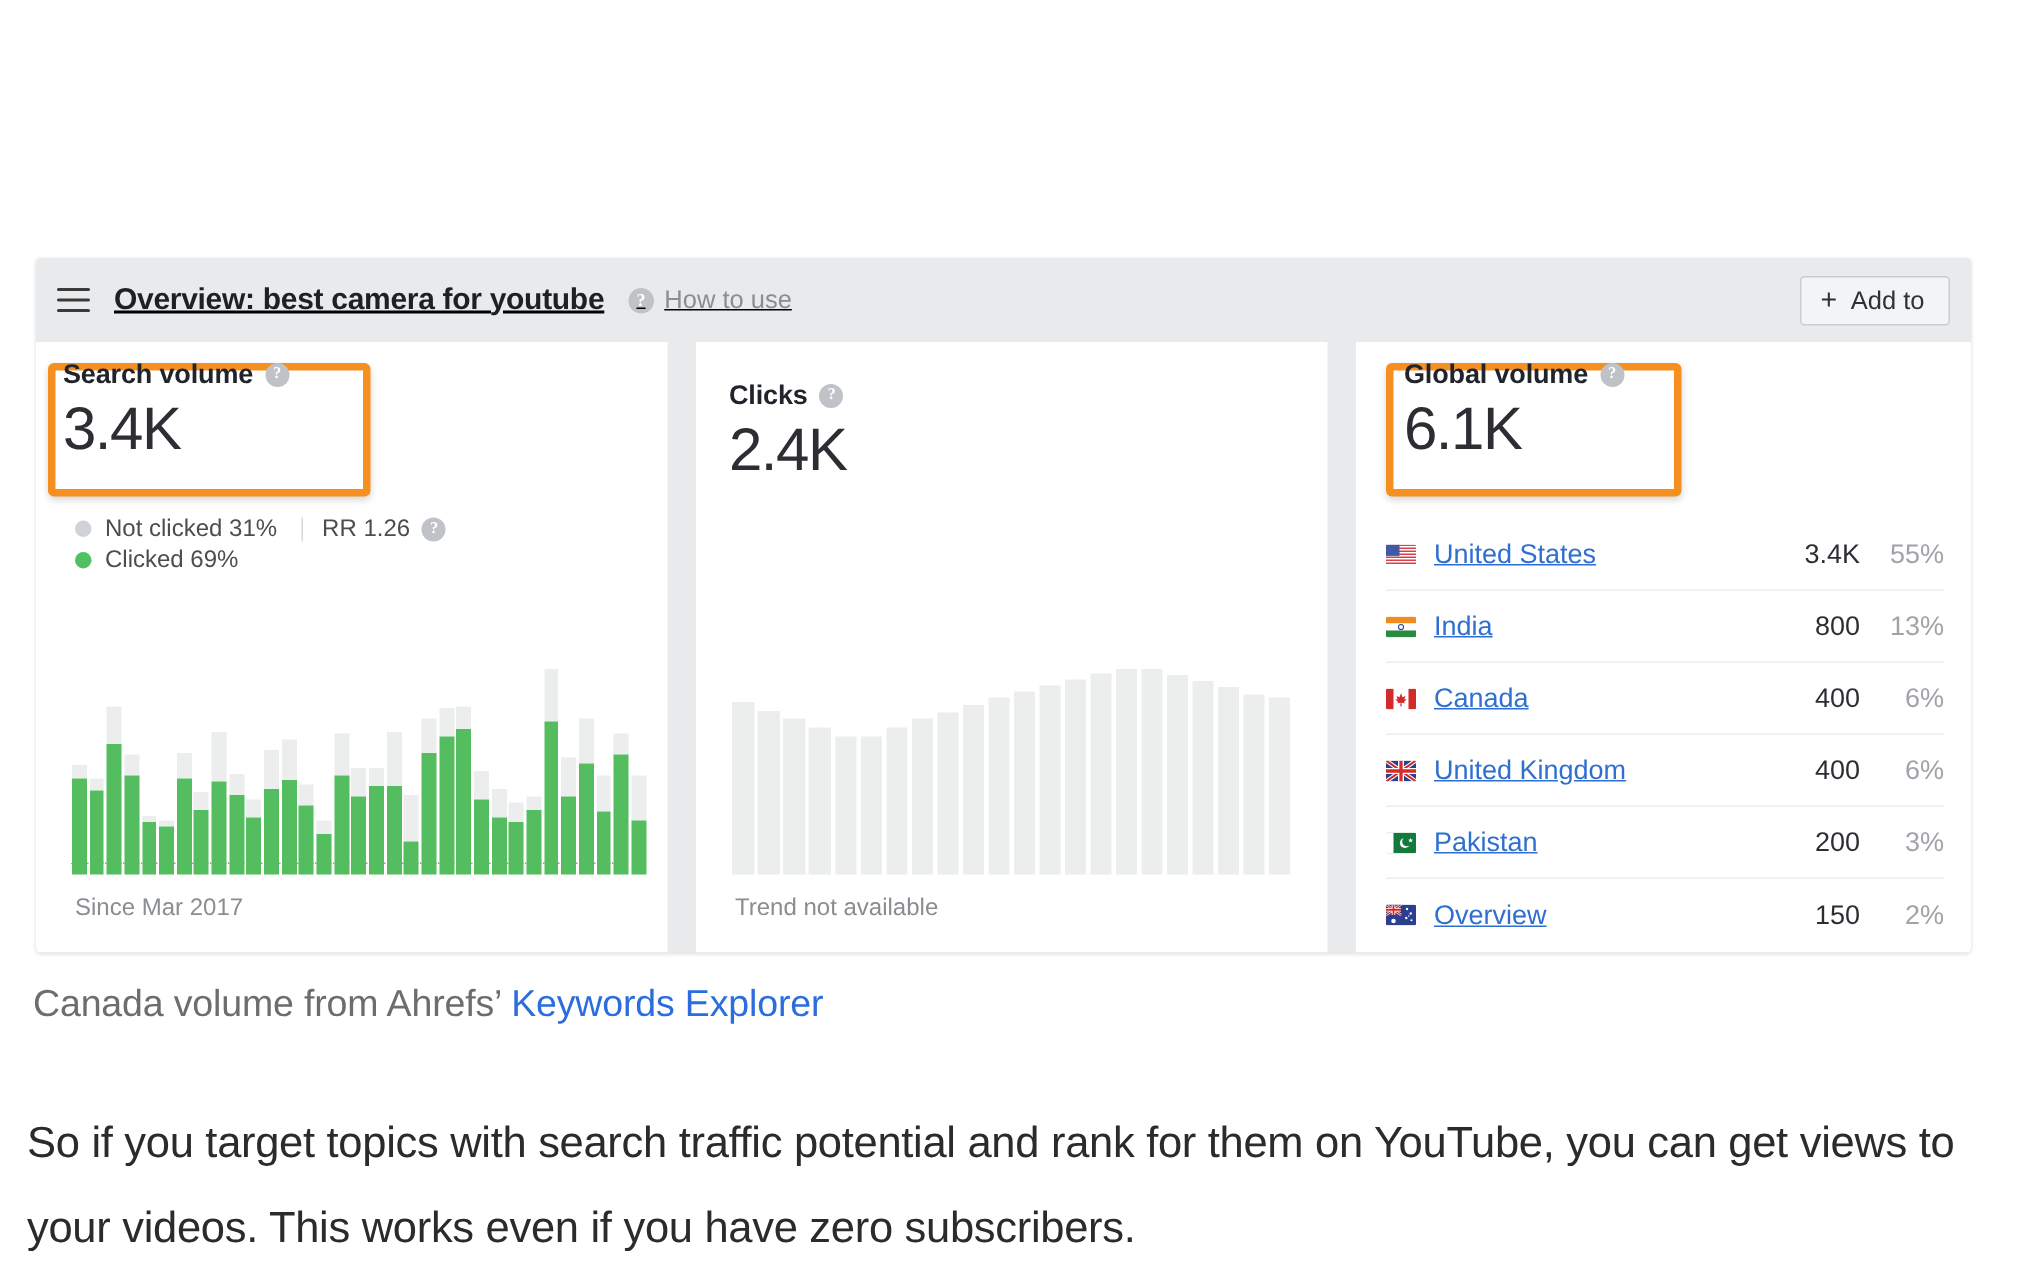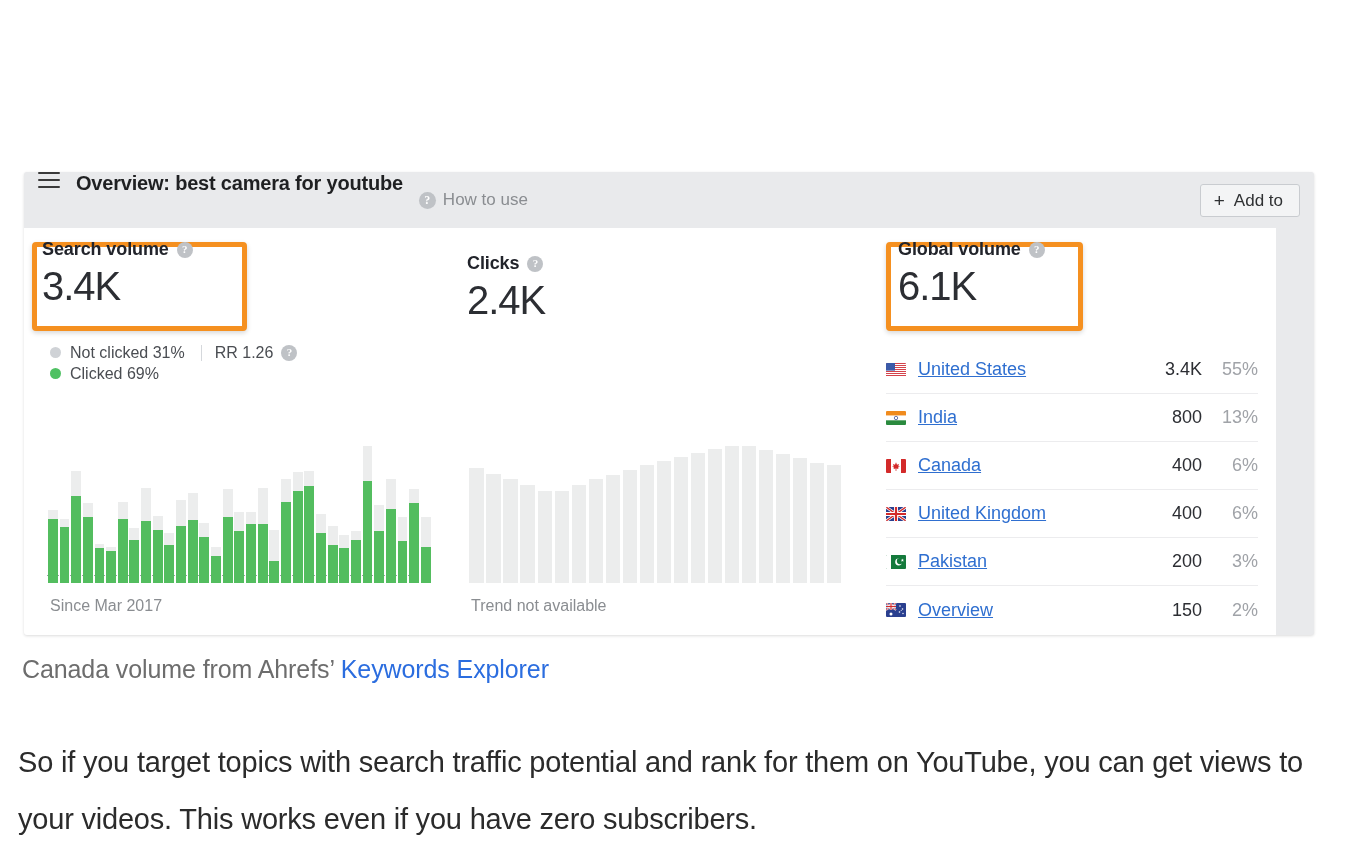--- a/index.html
+++ b/index.html
@@ -45,21 +45,23 @@
     background: #e9eaec;
     border-radius: 3px;
     box-shadow: 0 1px 3px rgba(0,0,0,.14);
     overflow: hidden;
   }
 
   .widget-header {
     position: relative;
     height: 56px;
     display: flex;
+    align-items: center;
     padding: 0 14px 0 14px;
+    text-decoration: underline;
   }
 
   .hamburger {
     width: 22px; height: 16px;
     display: flex; flex-direction: column; justify-content: space-between;
     margin-right: 16px;
     cursor: pointer;
   }
   .hamburger i { display:block; height: 2.4px; background: #3a3a3a; border-radius: 1px; }
 
@@ -111,20 +113,21 @@
   }
   .addto .plus { font-size: 19px; color: #2f3133; margin-right: 9px; line-height: 1; }
   .addto .lbl  { font-size: 17px; color: #2f3133; }
 
   
   .panels {
     position: absolute;
     left: 0; top: 56px;
     width: 1290px; height: 407px;
     display: flex;
+    gap: 19px;
     padding: 0 0 0 0;
   }
   .panel {
     background: #fff;
     position: relative;
     height: 407px;
   }
   #panel-search { width: 421px; }
   #panel-clicks { width: 421px; }
   #panel-global { width: 410px; }

